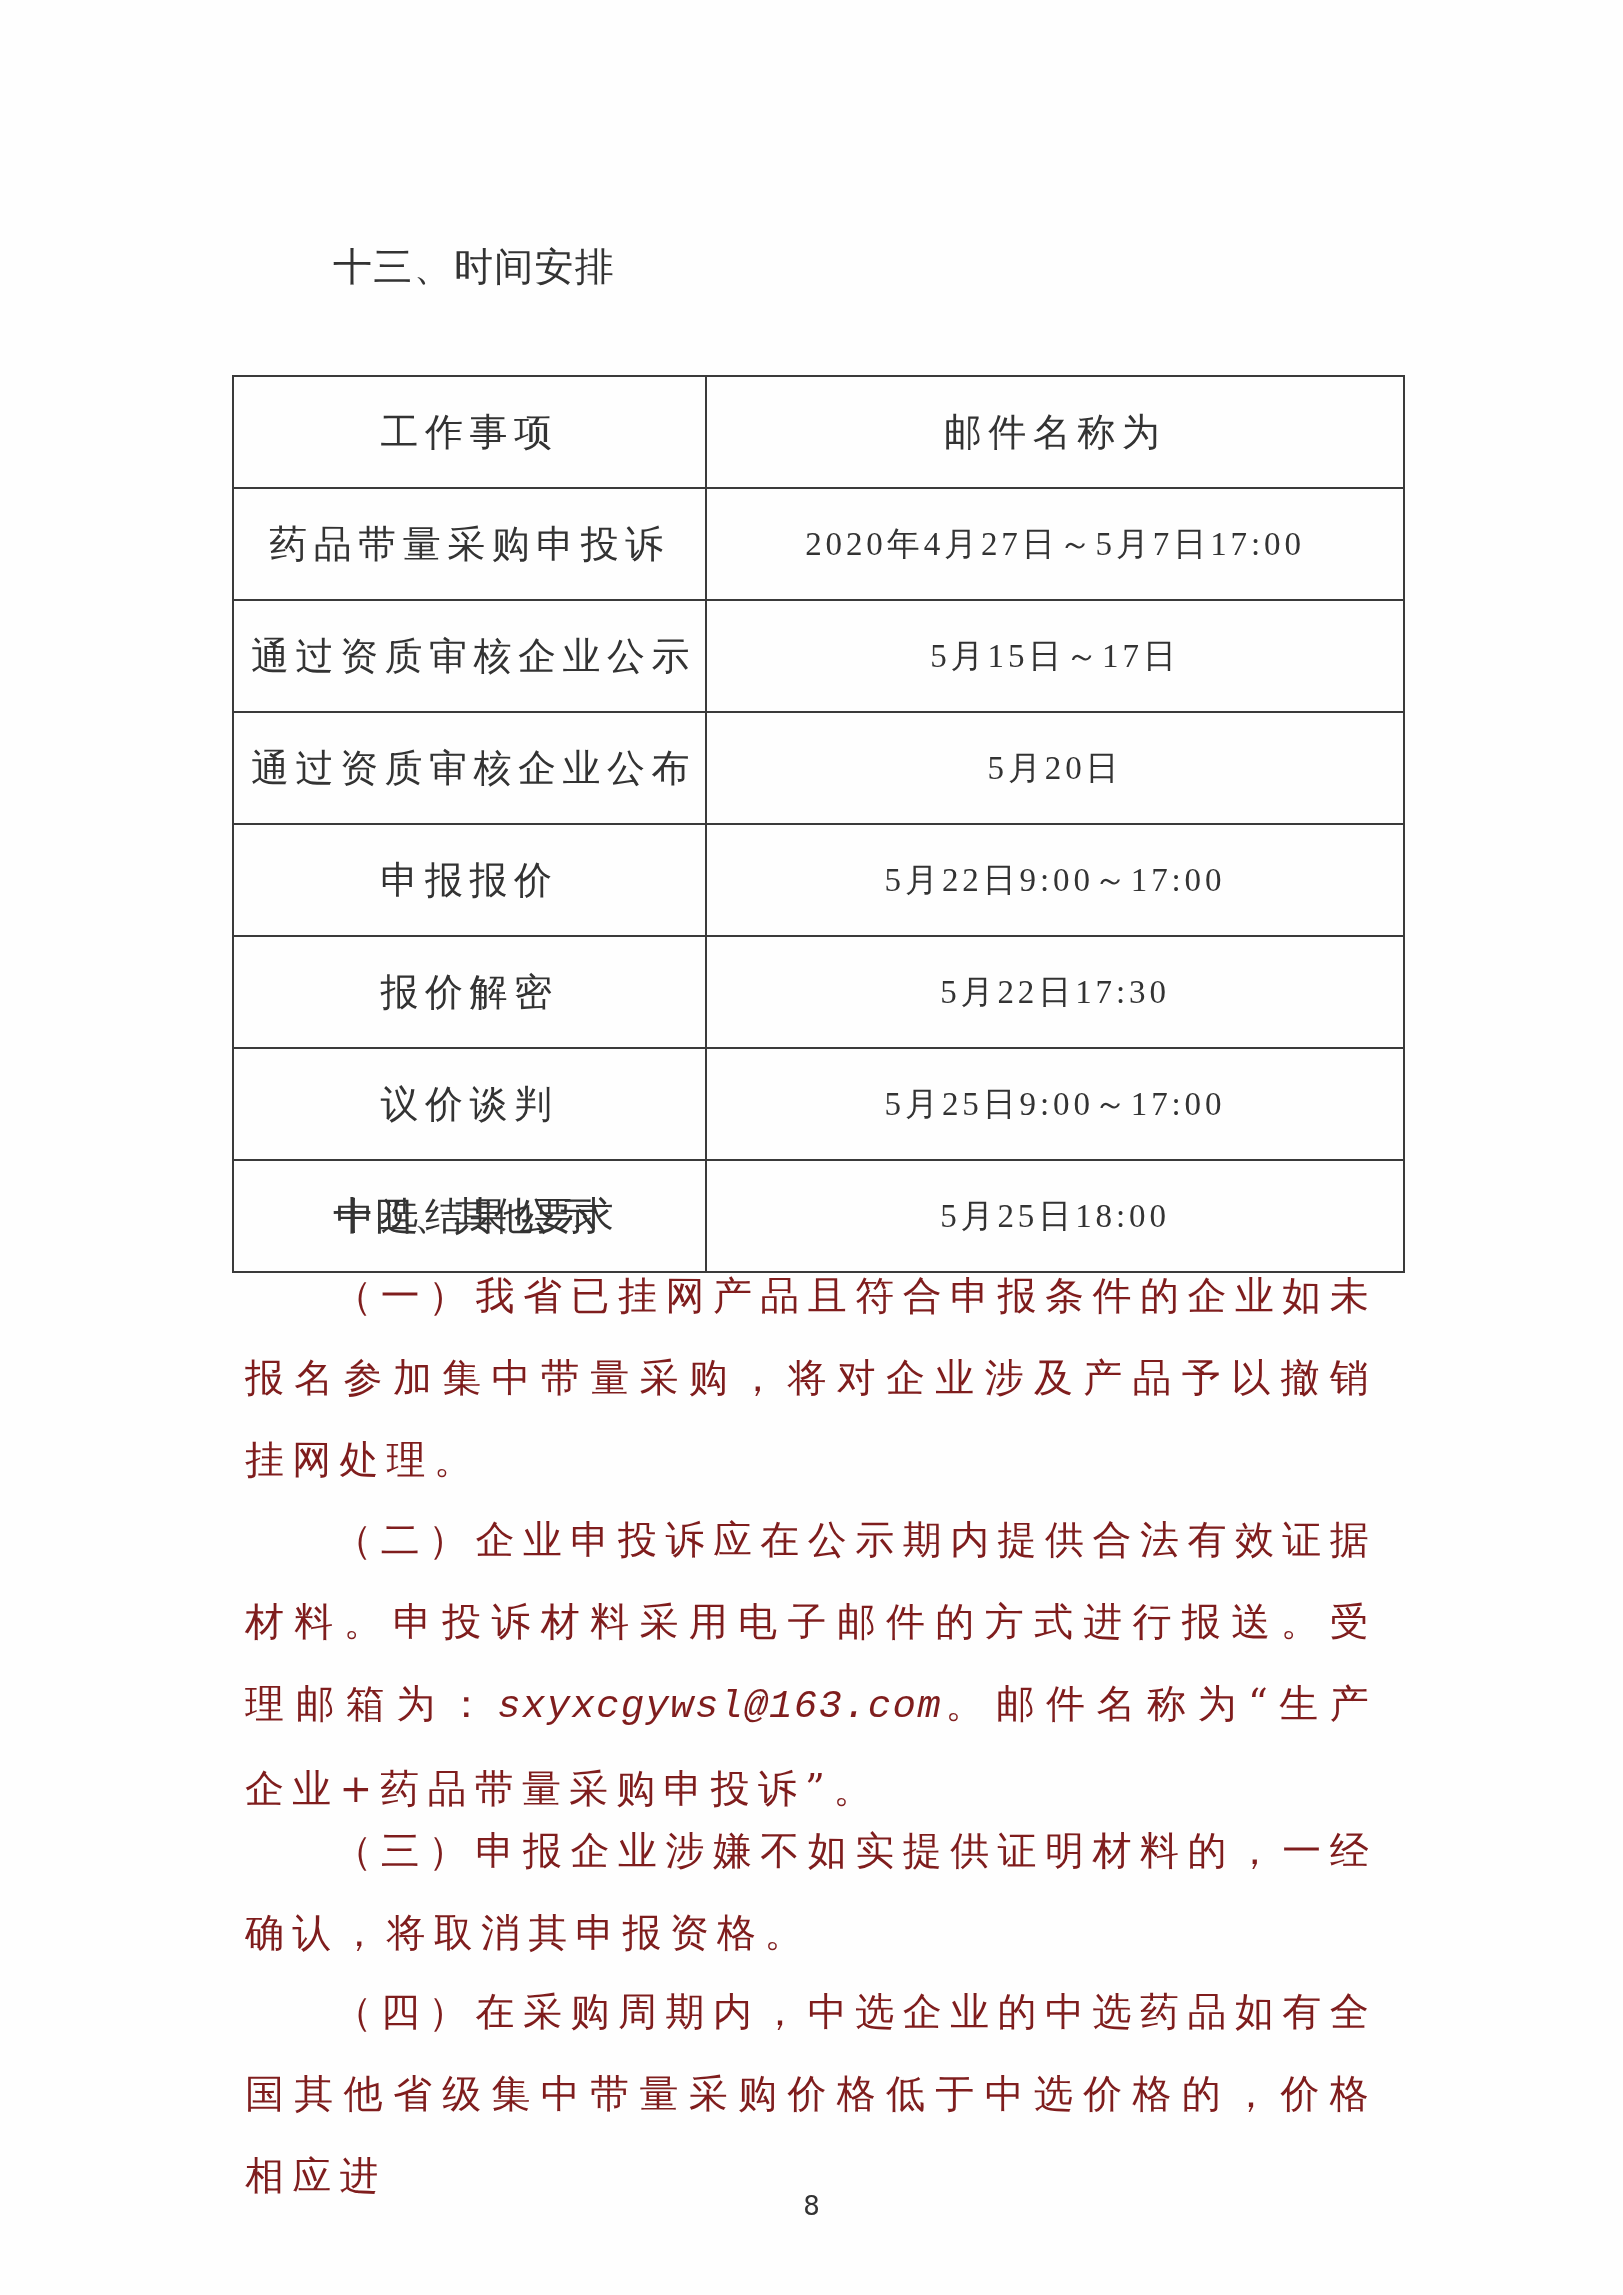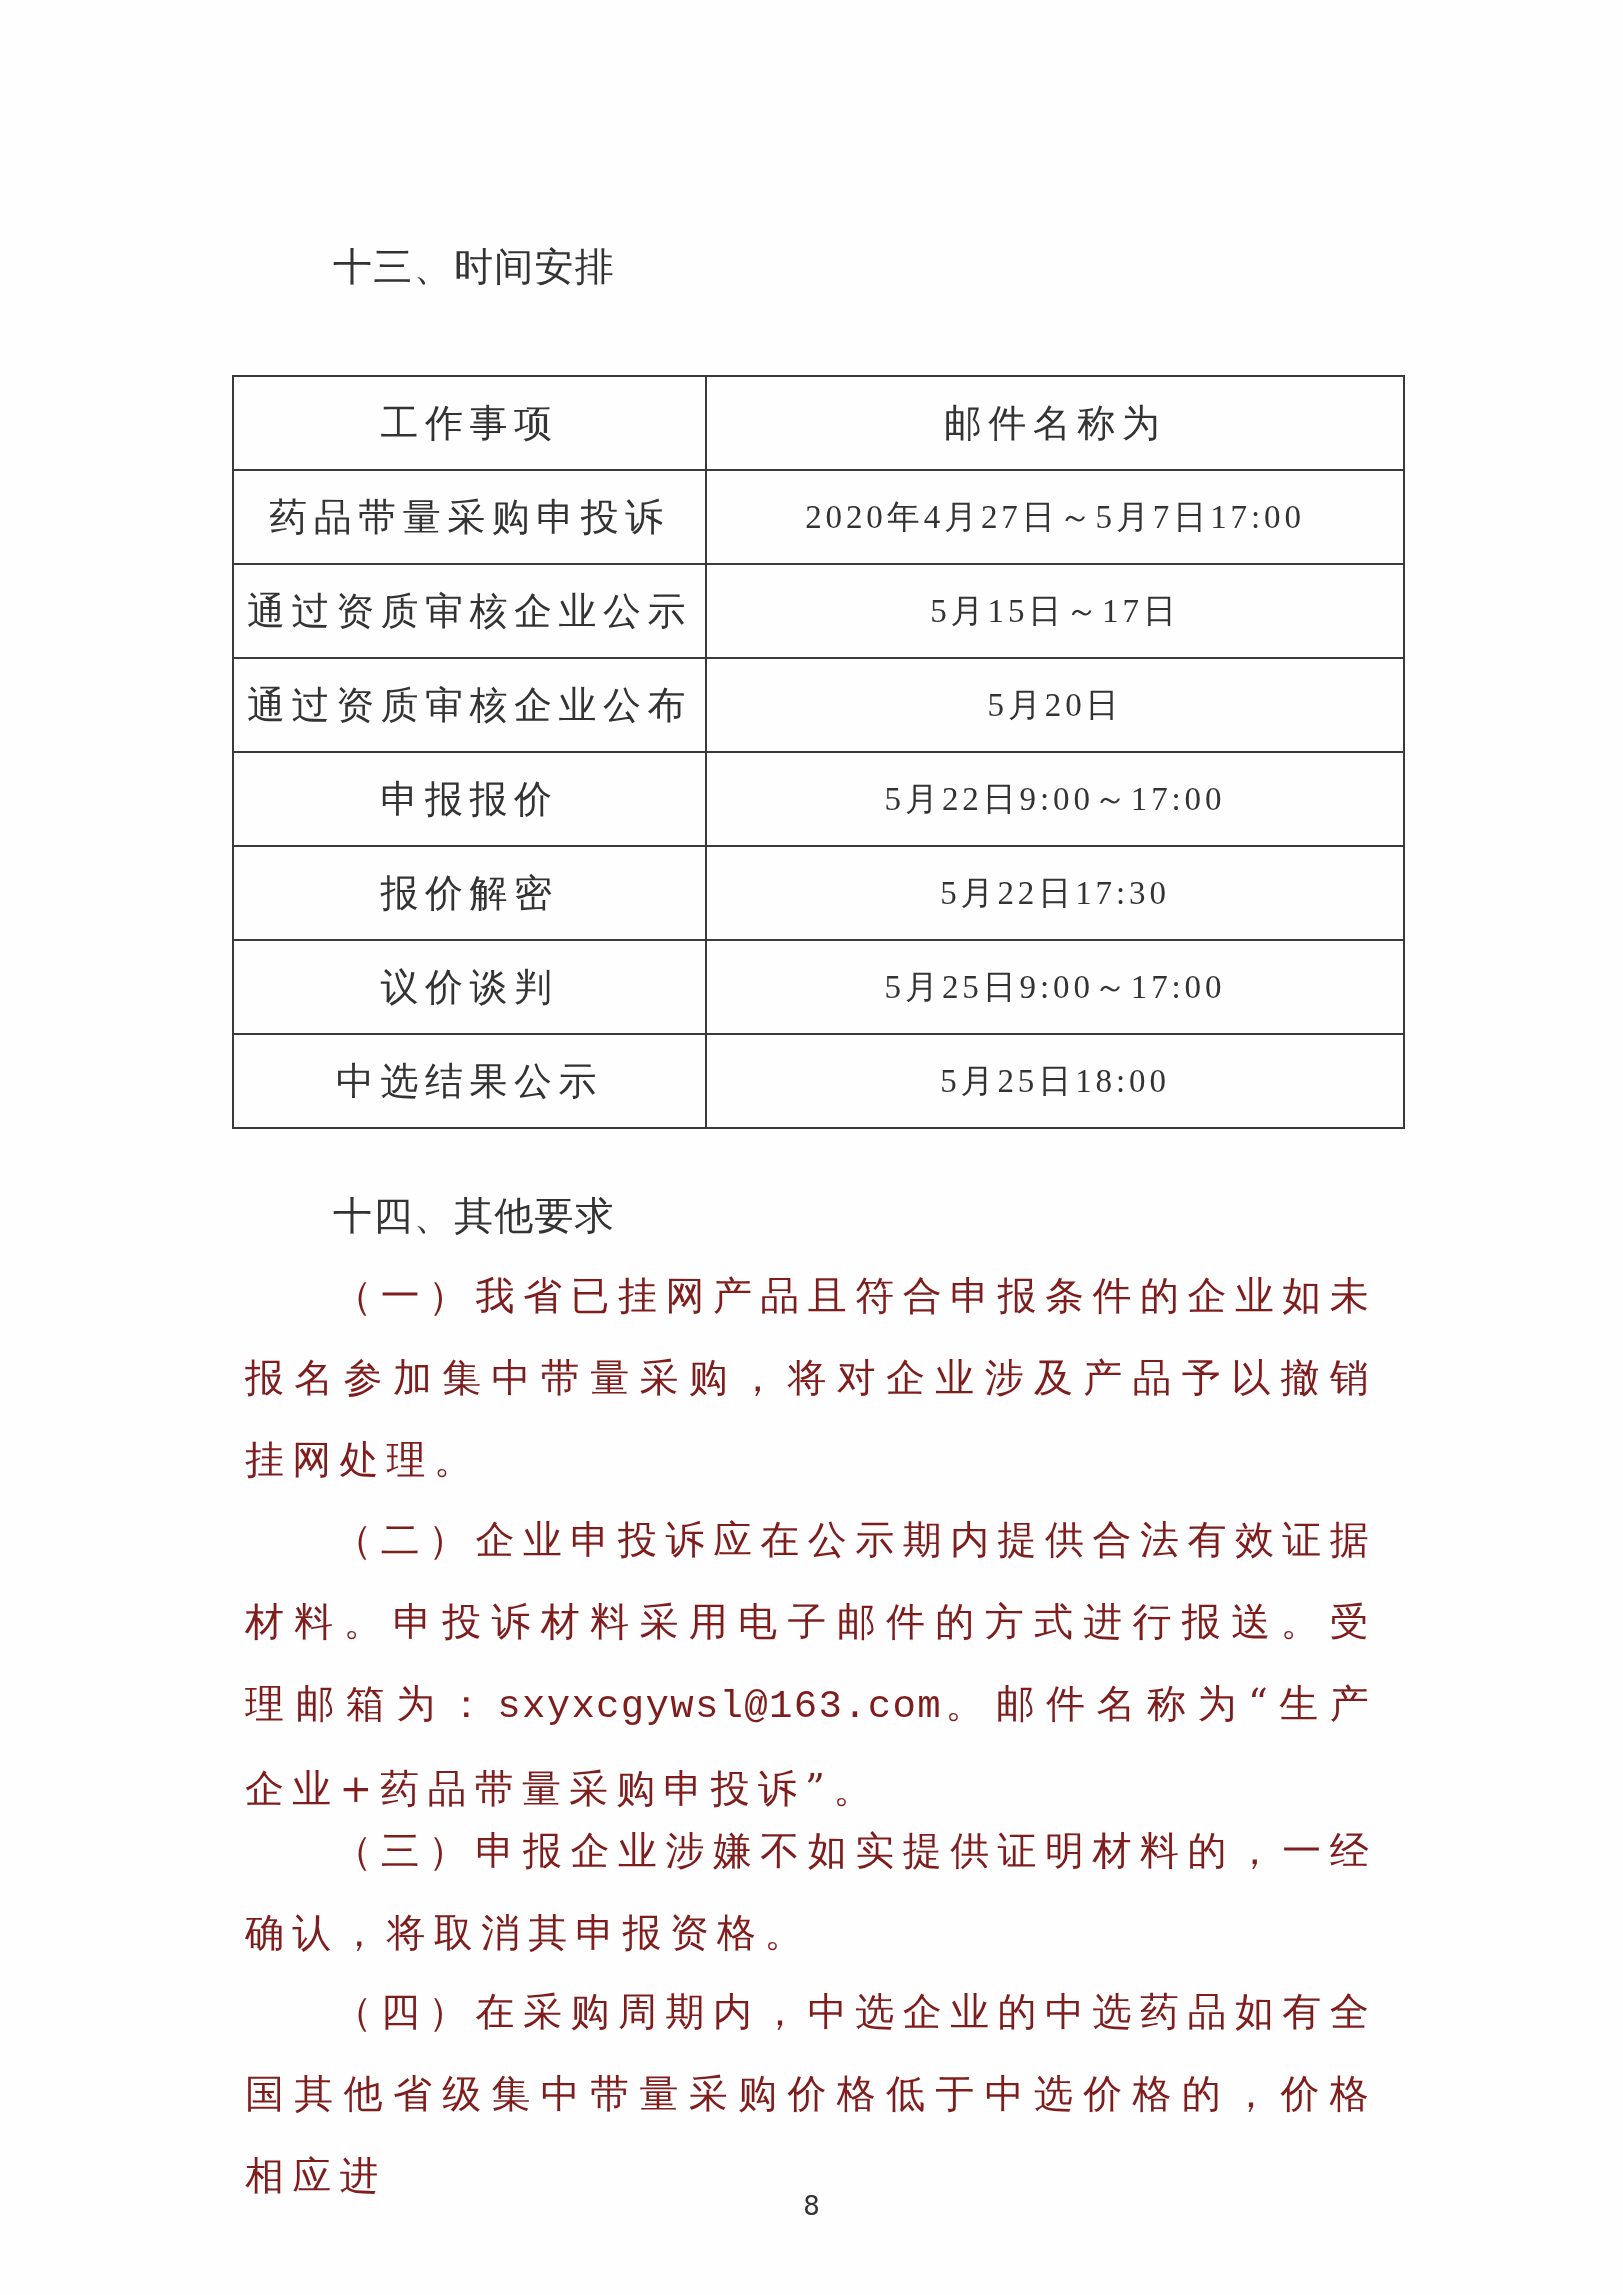--- a/index.html
+++ b/index.html
@@ -32,21 +32,21 @@
       position: absolute;
       left: 232px;
       top: 375px;
       width: 1172px;
       border-collapse: collapse;
       table-layout: fixed;
     }
     table.schedule td {
       border: 2px solid #3a3a3a;
       height: 76px;
-      padding: 8px;
+      padding: 17px;
       text-align: center;
       vertical-align: middle;
       font-size: 38px;
       letter-spacing: 6.5px;
       color: #333;
       white-space: nowrap;
     }
     table.schedule col.c1 { width: 473px; }
     table.schedule col.c2 { width: 698px; }
     table.schedule td.time {
@@ -65,21 +65,21 @@
       color: #7f1d1d;
       text-align: justify;
       text-align-last: left;
     }
     .para .indent { display: inline-block; width: 88px; }
     #p1 { top: 1255px; }
     #p2 { top: 1499px; }
     #p3 { top: 1810px; }
     #p4 { top: 1971px; }
 
-    .mono { font-family: "Liberation Mono", "DejaVu Sans Mono", monospace; letter-spacing: 1.3px; }
+    .mono { font-family: "Liberation Mono", "DejaVu Sans Mono", monospace; letter-spacing: 1.3px; font-style: italic; }
 
     .page-number {
       position: absolute;
       top: 2191px;
       left: 0;
       width: 1623px;
       text-align: center;
       font-family: "DejaVu Sans", "Liberation Sans", sans-serif;
       font-size: 26px;
       color: #333;

